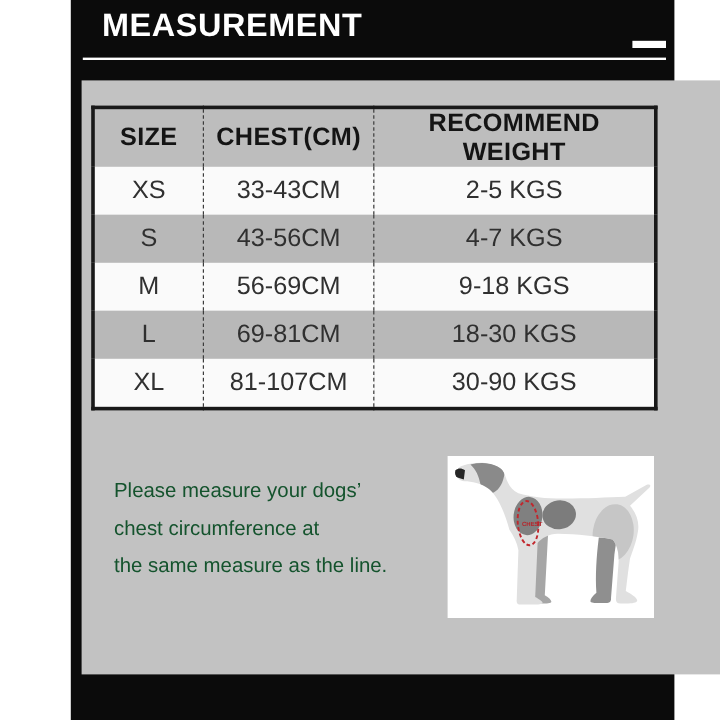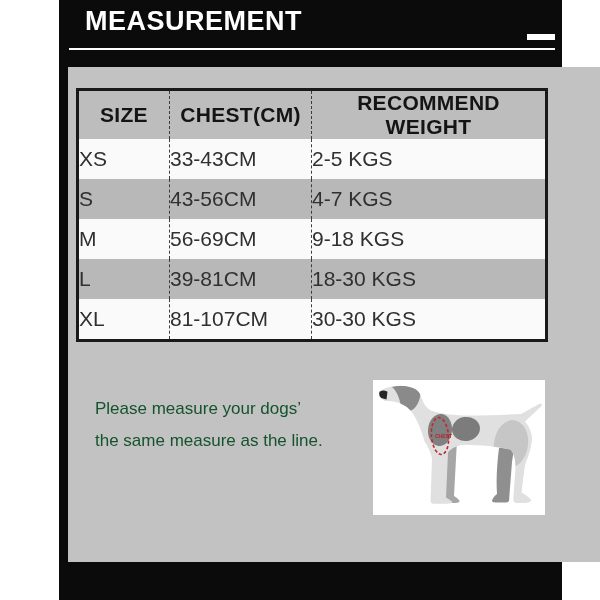--- a/index.html
+++ b/index.html
@@ -21,21 +21,21 @@
     border-collapse:collapse;table-layout:fixed;
     border:3px solid #191919;
   }
   .size-table th{
     height:46px;background:#bdbdbd;color:#141414;
     font-size:21px;font-weight:bold;text-align:center;vertical-align:middle;
     letter-spacing:0.3px;padding:0;
   }
   .size-table td{
     height:40px;color:#303030;font-size:21px;font-weight:normal;
-    text-align:left;vertical-align:middle;padding:0;
+    text-align:center;vertical-align:middle;padding:0;
   }
   .size-table tr.row-light td{background:#fafafa;}
   .size-table tr.row-dark td{background:#b8b8b8;}
   .size-table th + th, .size-table td + td{border-left:1px dashed #3c3c3c;}
 
   .note{
     position:absolute;left:27px;top:326px;color:#14532d;
     font-size:17px;line-height:31.5px;white-space:nowrap;
   }
   .dog-box{position:absolute;left:305px;top:313px;width:172px;height:135px;background:#ffffff;}
@@ -77,33 +77,34 @@
             <td>43-56CM</td>
             <td>4-7 KGS</td>
           </tr>
           <tr class="row-light">
             <td>M</td>
             <td>56-69CM</td>
             <td>9-18 KGS</td>
           </tr>
           <tr class="row-dark">
             <td>L</td>
-            <td>39-81CM</td>
+            <td>69-81CM</td>
             <td>18-30 KGS</td>
           </tr>
           <tr class="row-light">
             <td>XL</td>
             <td>81-107CM</td>
-            <td>30-30 KGS</td>
+            <td>30-90 KGS</td>
           </tr>
         </tbody>
       </table>
 
       <div class="note">
         <div>Please measure your dogs’</div>
+        <div>chest circumference at</div>
         <div>the same measure as the line.</div>
       </div>
 
       <div class="dog-box">
         <svg width="172" height="135" viewBox="0 0 172 135">
           <defs>
             <clipPath id="bodyClip">
               <path d="M8,15 C7,12 9,9 13,8 C20,5.5 29,5 35,6.5 C42,8 46,11 47.5,15
                        C49.5,21 52,28 59,31 C69,34 81,35.5 97,35.5 C115,35.5 133,34.5 148,34
                        L166,24 C168.5,23 169.8,24.5 168.3,26.3 L152,41.5

